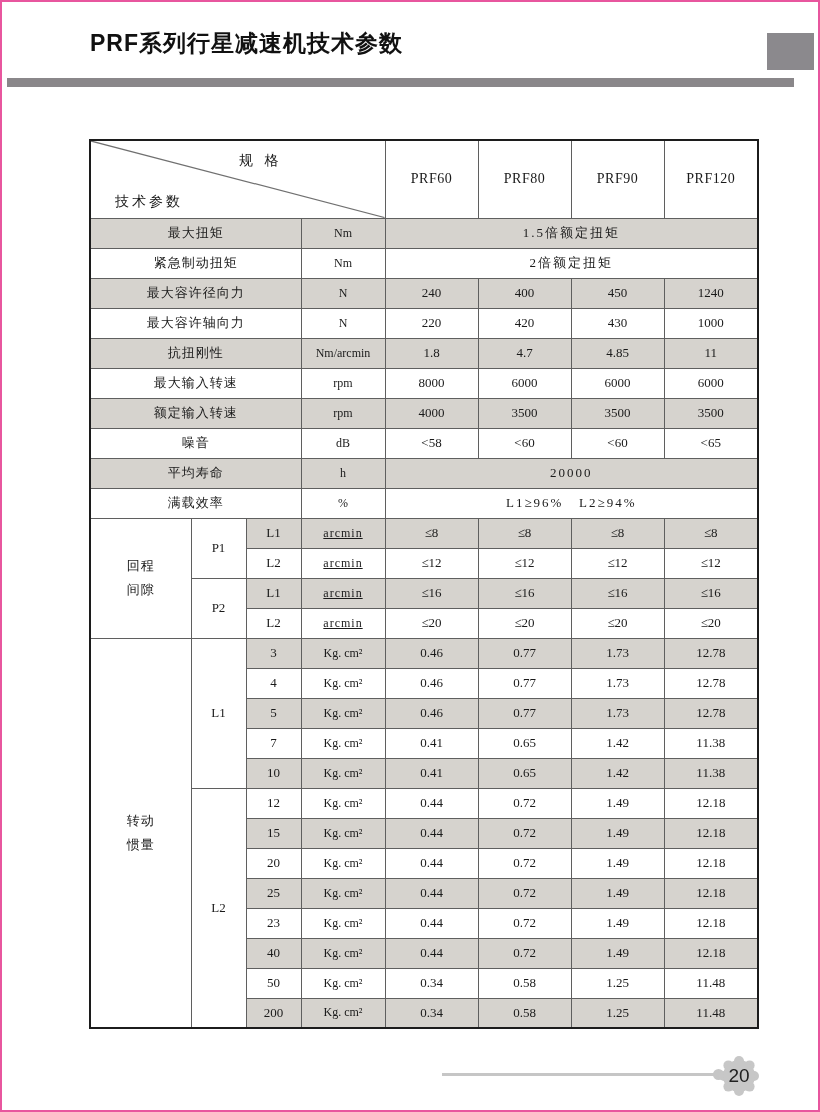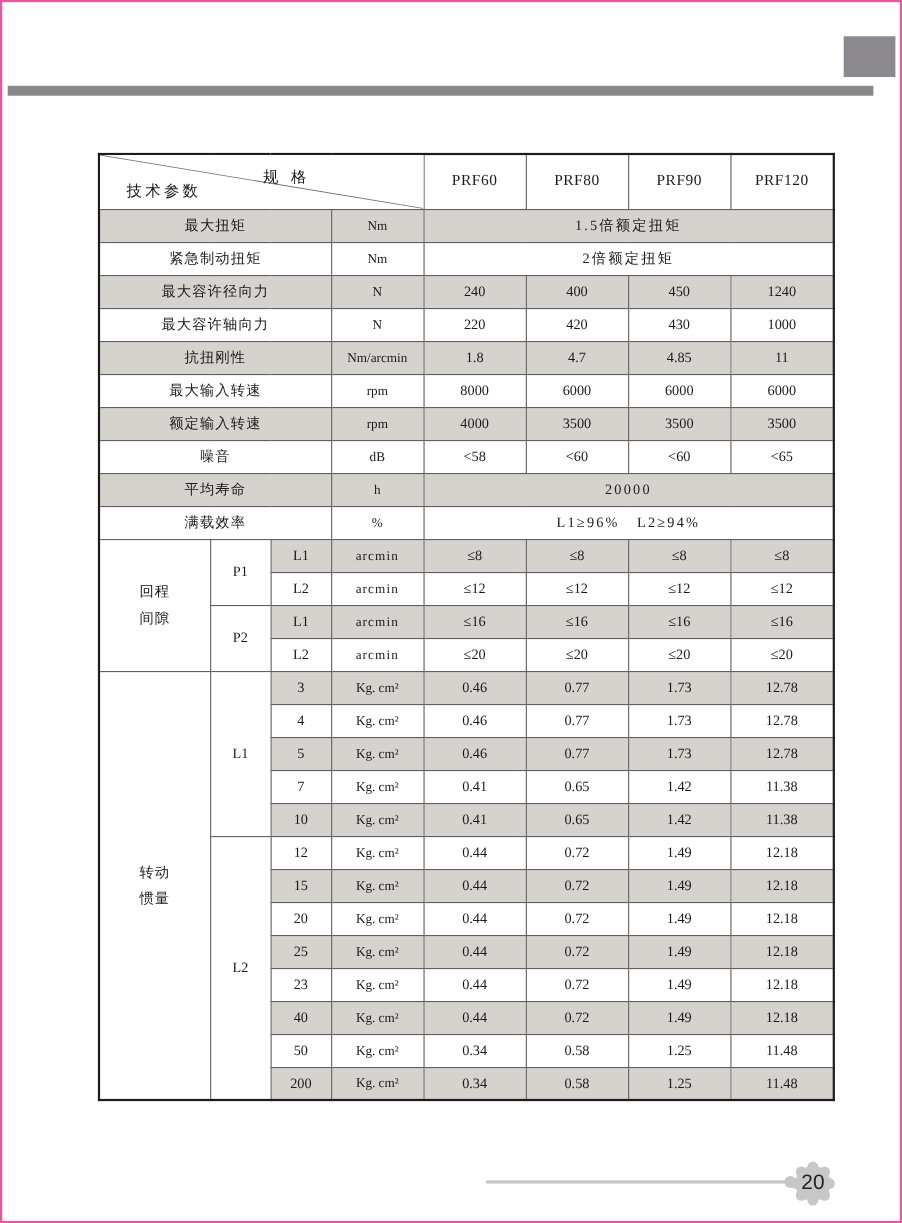--- a/index.html
+++ b/index.html
@@ -34,26 +34,26 @@
     border:2px solid #1c1c1c;
     font-size:13px;
   }
   table.tbl td{
     border:1px solid #5f5f5f;
     padding:0;text-align:center;vertical-align:middle;
     background:#fff;
     overflow:hidden;
   }
   table.tbl tr{height:30px;}
-  table.tbl tr.hdr{height:50px;}
+  table.tbl tr.hdr{height:78px;}
   tr.g td{background:#d6d3ce;}
   td.hold{background:#fff !important;}
   td.cnlabel{letter-spacing:1px;margin-top:20px;}
   td.unit{font-size:12px;margin-left:44px;}
-  td.unit.arc{letter-spacing:1px;}
+  td.unit.arc{letter-spacing:1px;text-decoration:underline;}
   td.merged{letter-spacing:2px;}
   td.colhead{font-size:14px;letter-spacing:0.5px;font-family:Liberation Serif, serif;}
   td.diag{position:relative;}
   td.diag svg{position:absolute;left:0;top:0;width:100%;height:100%;}
   .corner-spec{
     position:absolute;left:148px;top:11px;
     font-size:14px;letter-spacing:4px;font-weight:500;
   }
   .corner-param{
     position:absolute;left:24px;bottom:7px;
@@ -76,20 +76,21 @@
     display:flex;align-items:center;justify-content:center;
     font-family:"Liberation Sans","DejaVu Sans",sans-serif;
     font-size:19px;color:#222;
   }
 </style>
 </head>
 <body>
 
 <div class="page">
 
+  <div class="page-title">PRF系列行星减速机技术参数</div>
   <div class="title-bar"></div>
   <div class="accent-block"></div>
 
   <table class="tbl">
     <colgroup>
       <col style="width:101px">
         <col style="width:55px">
         <col style="width:55px">
         <col style="width:84px">
       <col style="width:93px">

